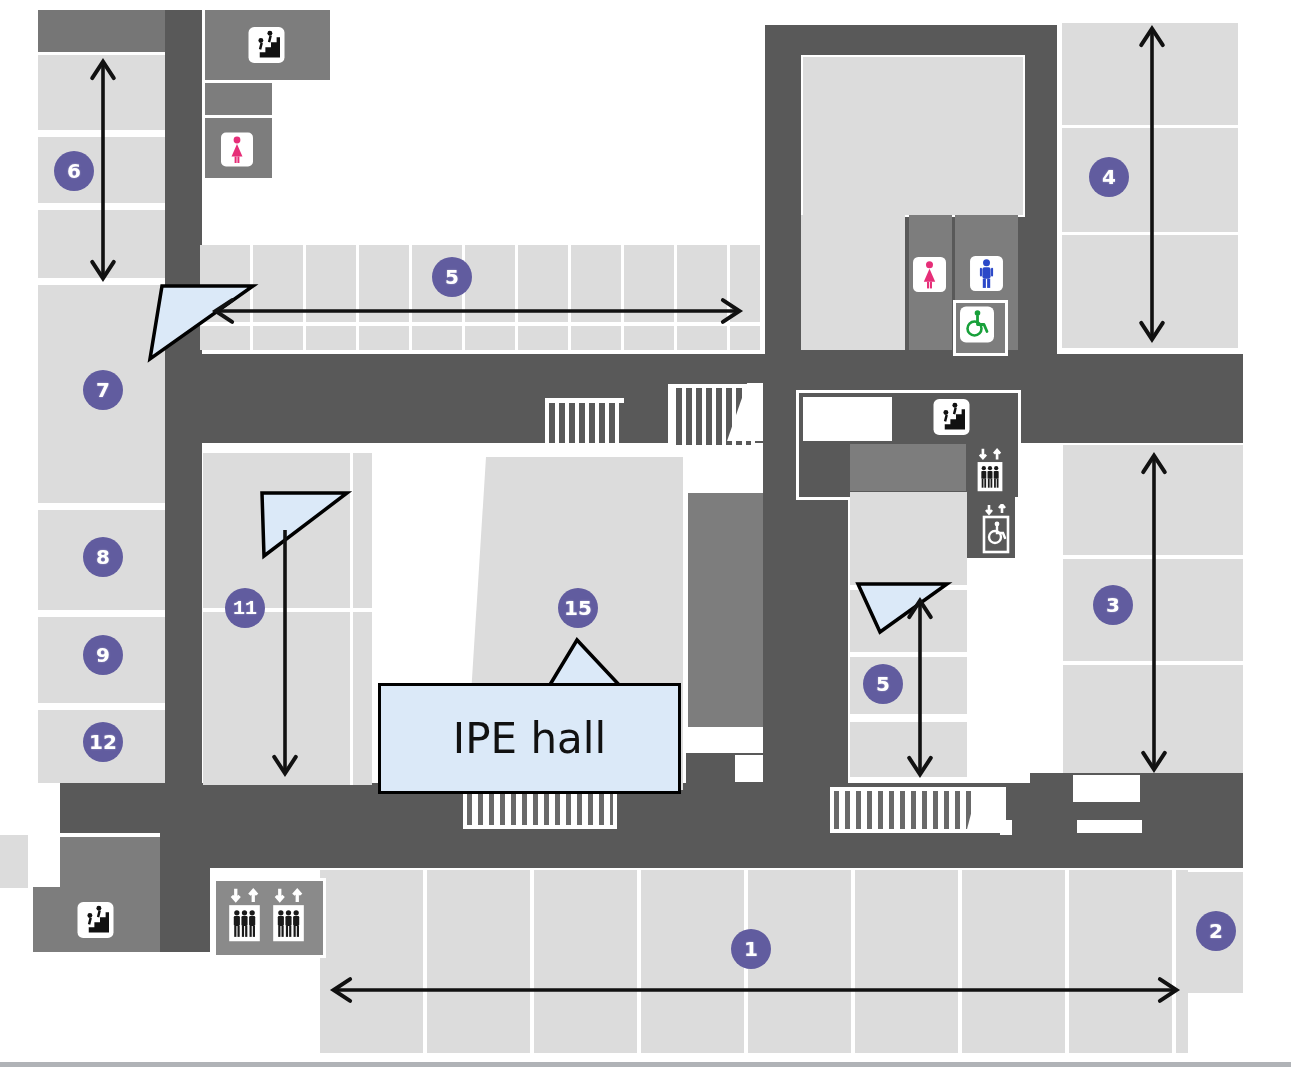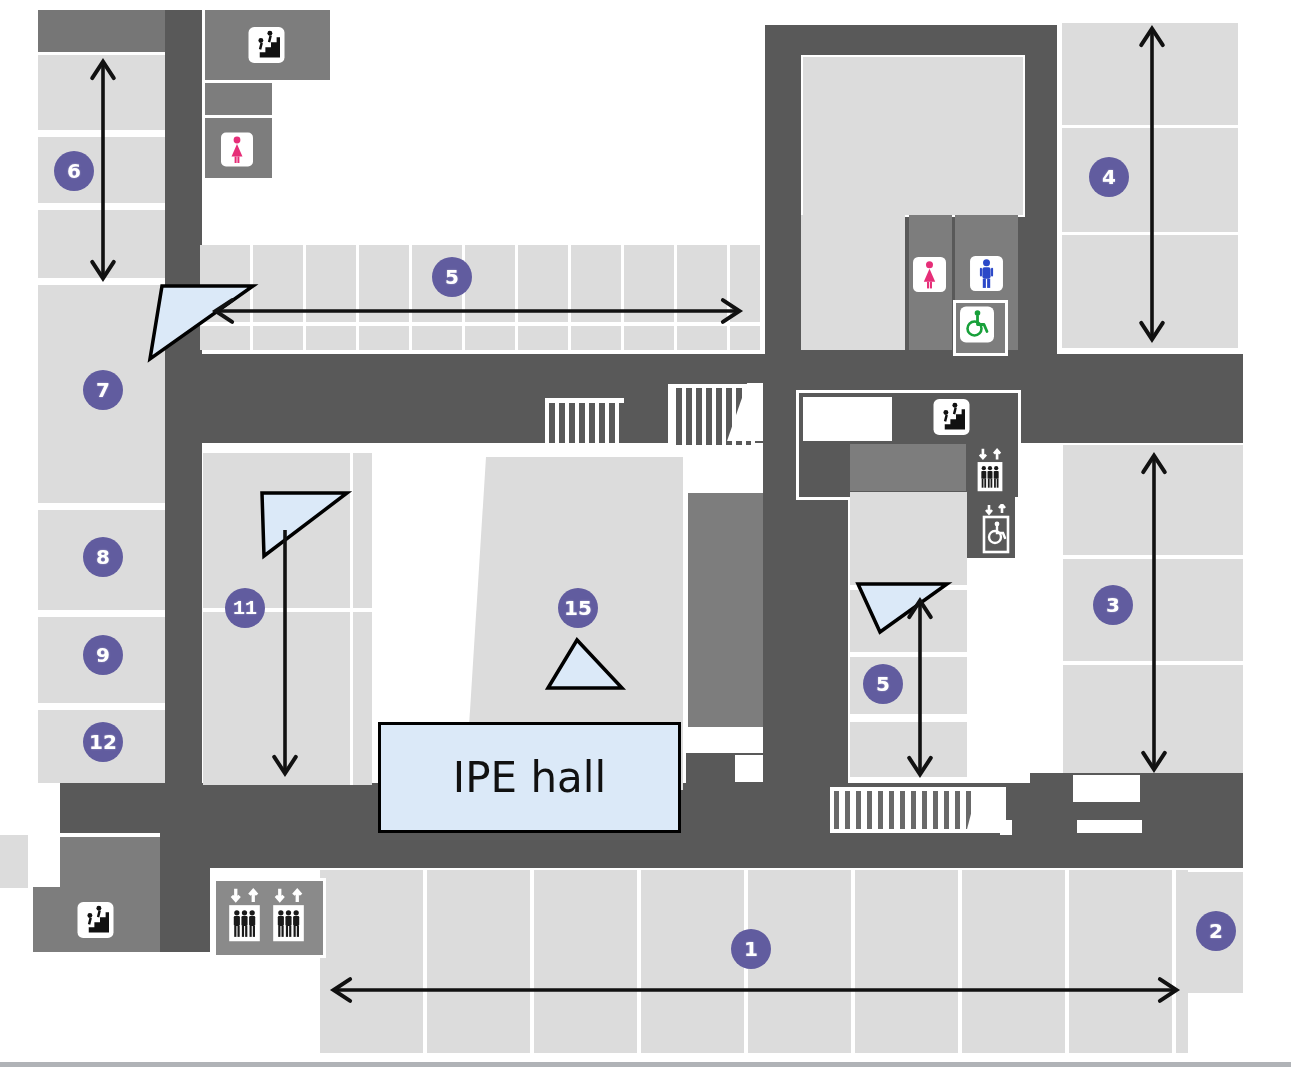--- a/index.html
+++ b/index.html
@@ -124,21 +124,21 @@
     <polygon points="12,5 97,5 14,68" fill="#dbe9f8" stroke="#000" stroke-width="3.5"></polygon>
     </svg>
 
   <svg class="tail" width="115" height="60" style="left:845px;top:579px;">
     <polygon points="13,5 102,5 35,53" fill="#dbe9f8" stroke="#000" stroke-width="3.5"></polygon>
     </svg>
 
   <svg class="tail" width="100" height="60" style="left:535px;top:632px;">
     <polygon points="13,56 42,8 87,56" fill="#dbe9f8" stroke="#000" stroke-width="3.5"></polygon>
     </svg>
-  <div class="callout" style="left:378px;top:722px;width:297px;height:105px;">
+  <div class="callout" style="left:378px;top:683px;width:297px;height:105px;">
     <span>IPE hall</span>
     </div>
 
   <svg id="arrows" width="1291" height="1076">
     <defs>
       <marker id="ah" markerWidth="8" markerHeight="8" refX="5.2" refY="4" orient="auto-start-reverse" markerUnits="strokeWidth">
         <path d="M1,1 L5.6,4 L1,7" fill="none" stroke="#111" stroke-width="1.1" stroke-linecap="round"></path>
       </marker>
     </defs>
   <line x1="103" y1="63" x2="103" y2="277" stroke="#111" stroke-width="3.6" marker-end="url(#ah)" marker-start="url(#ah)"></line>

